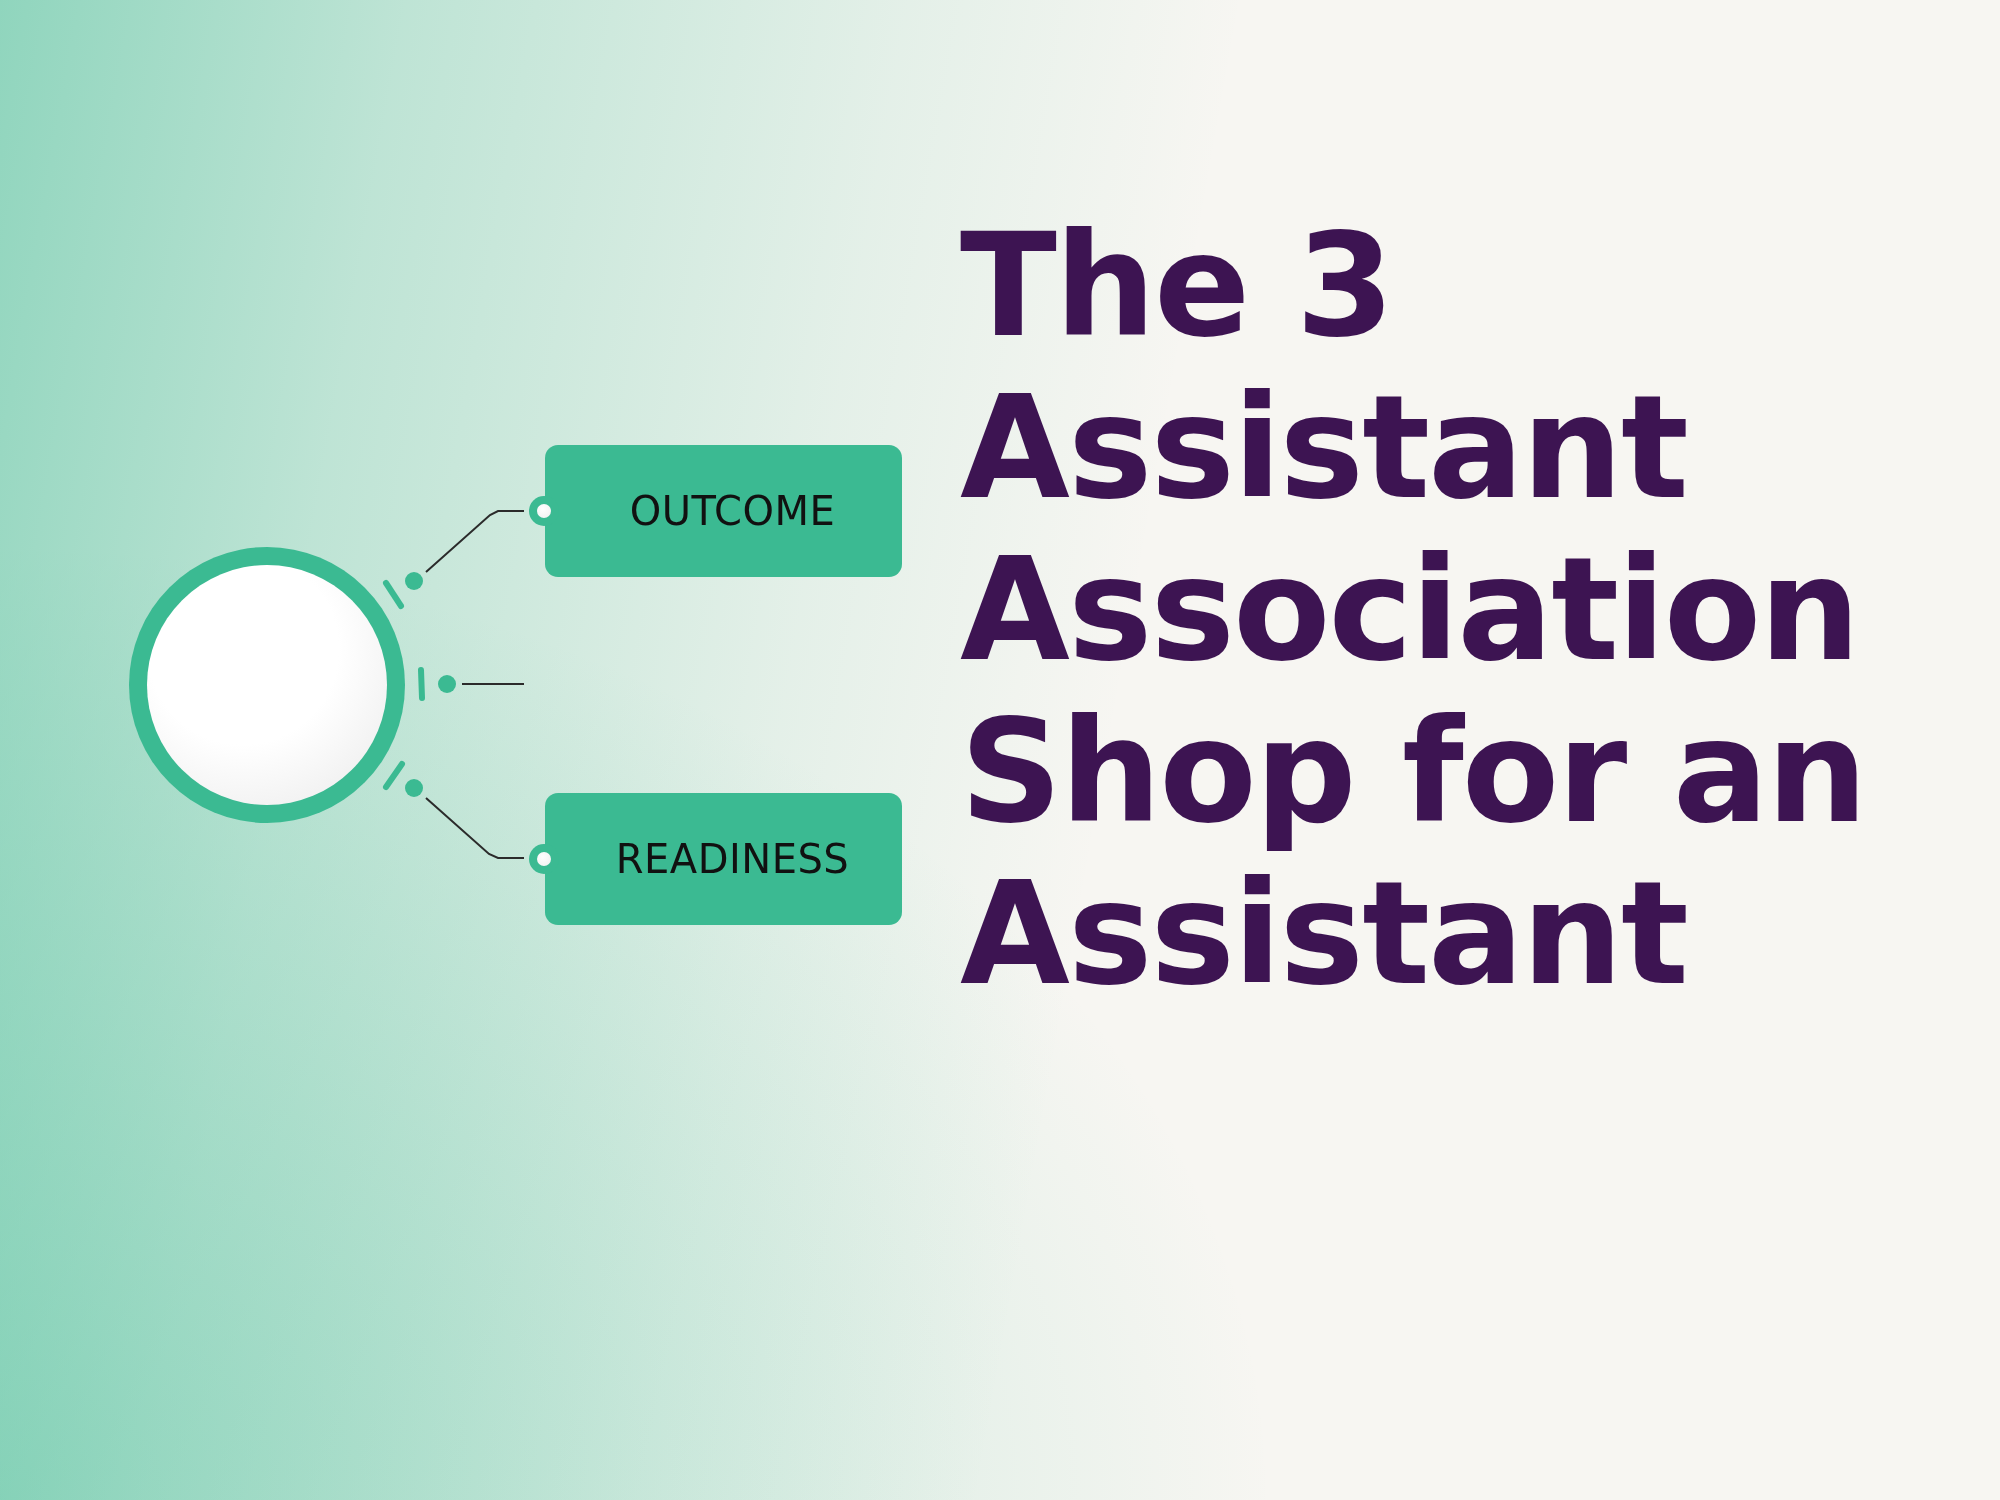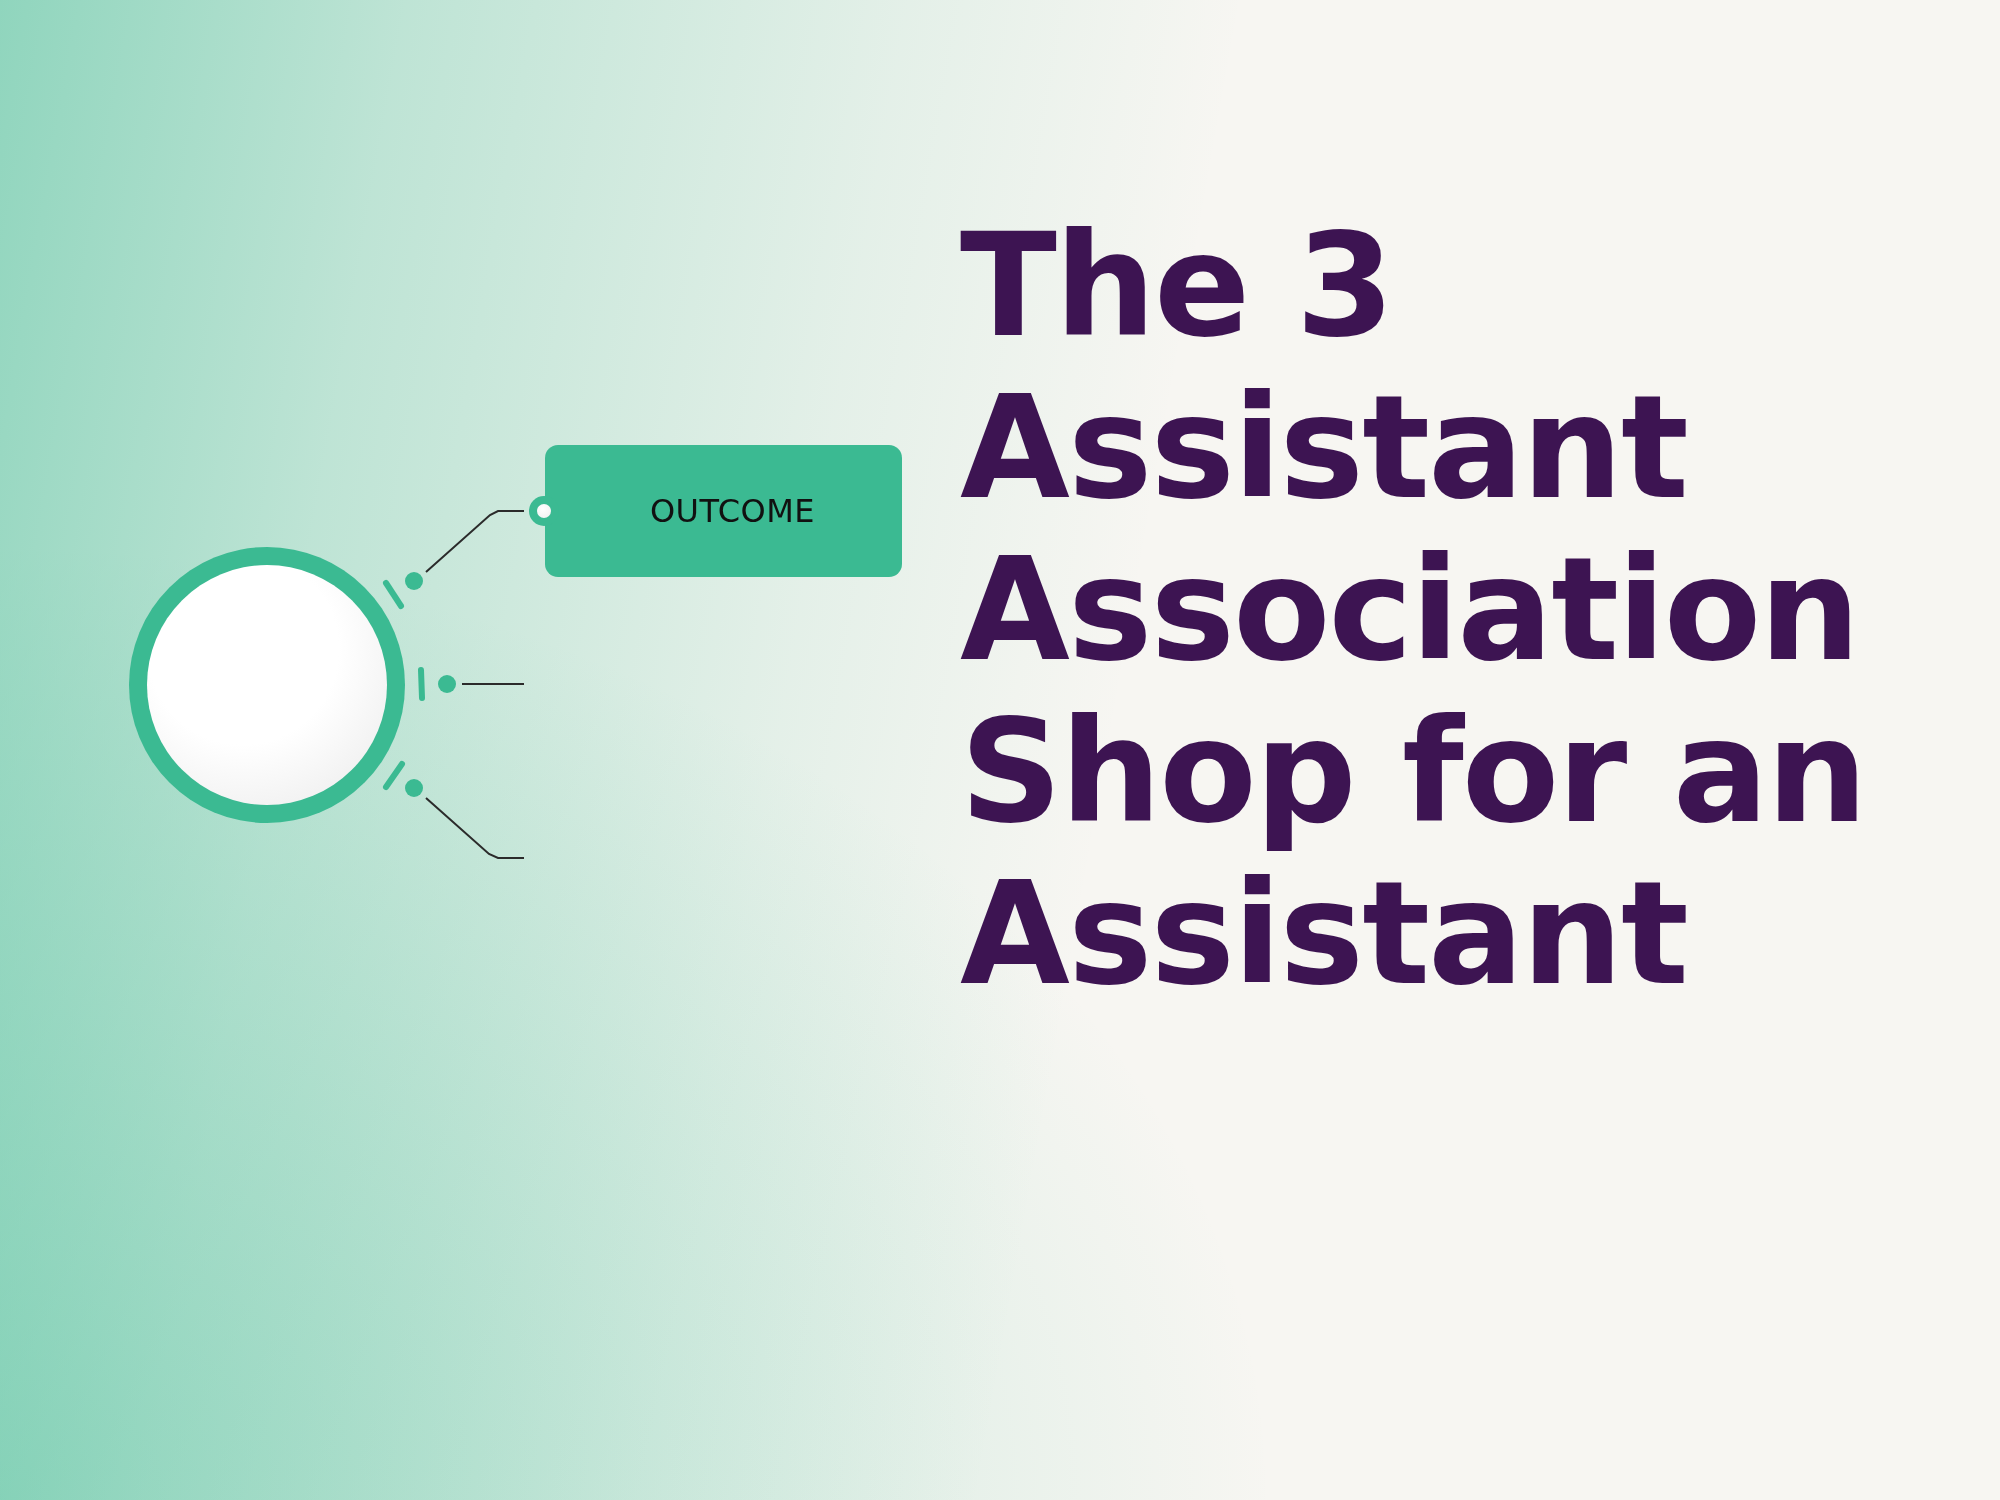--- a/index.html
+++ b/index.html
@@ -62,21 +62,21 @@
       height: 132px;
       background: #3BBA92;
       border-radius: 13px;
       display: flex;
       align-items: center;
       justify-content: center;
       cursor: pointer;
     }
     .box .label {
       font-family: "DejaVu Sans", sans-serif;
-      font-size: 32px;
+      font-size: 40px;
       color: #111111;
       letter-spacing: 0.5px;
       font-weight: normal;
       margin-left: 18px;
       text-align: center;
     }
     .tab {
       position: absolute;
       left: -16px;
       top: 50%;
@@ -138,20 +138,26 @@
   </div>
 
   <div class="box" style="top:445px;">
     <div class="tab">
         <div class="dot"></div>
       </div>
     <span class="label">OUTCOME</span>
   </div>
 
 
+  <div class="box" style="top:793px;">
+    <div class="tab">
+        <div class="dot"></div>
+      </div>
+    <span class="label">READINESS</span>
+  </div>
 </div>
 
 <h1 class="title">
   <span class="line">The 3</span>
   <span class="line">Assistant</span>
   <span class="line">Association</span>
   <span class="line">Shop for an</span>
   <span class="line">Assistant</span>
 </h1>
 

